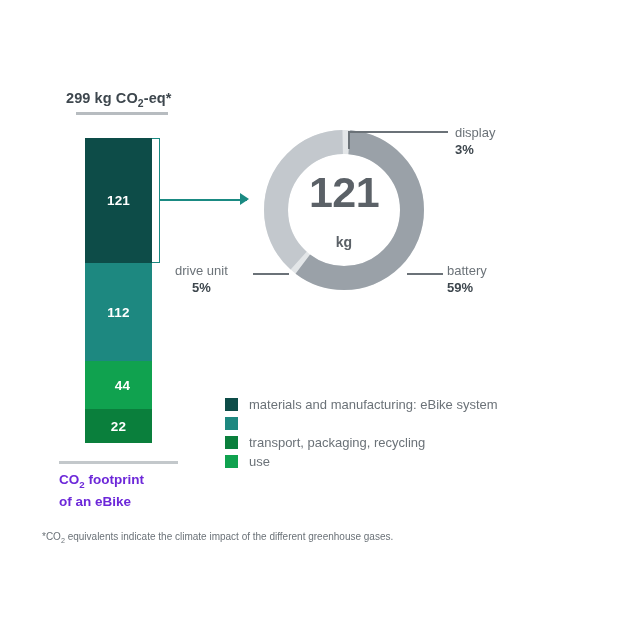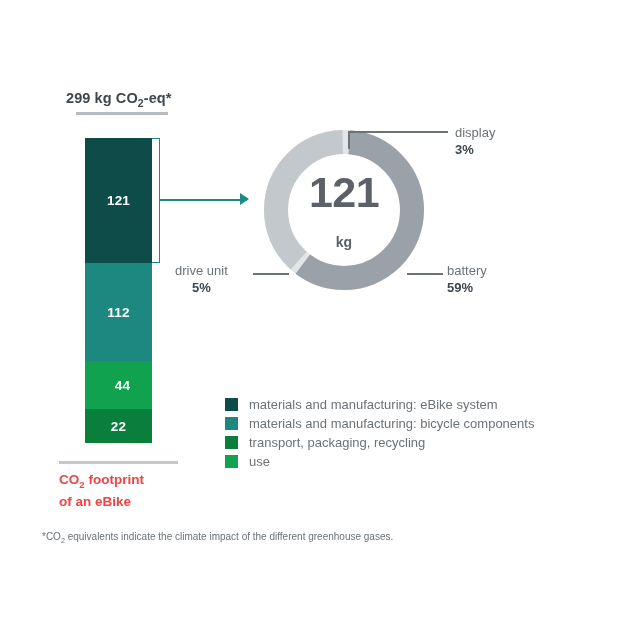--- a/index.html
+++ b/index.html
@@ -71,21 +71,21 @@
     width: 119px;
     height: 3px;
     background: #c3c8cb;
   }
   .bar-caption {
     position: absolute;
     left: 59px;
     top: 471px;
     font-size: 13.5px;
     font-weight: bold;
-    color: #ef4444;
+    color: #6d28d9;
     line-height: 17px;
     white-space: nowrap;
   }
 
   
   .bracket {
     position: absolute;
     left: 152px;
     top: 138px;
     width: 8px;
@@ -275,21 +275,20 @@
     <b>5%</b>
   </div>
 
   <div class="legend" id="legend">
       <div class="legend-row">
         <span class="legend-swatch" style="background: rgb(13, 76, 72);"></span>
         <span class="legend-text">materials and manufacturing: eBike system</span>
       </div>
       <div class="legend-row">
         <span class="legend-swatch" style="background: rgb(29, 136, 128);"></span>
-        <span class="legend-text">materials and manufacturing: bicycle components</span>
       </div>
       <div class="legend-row">
         <span class="legend-swatch" style="background: rgb(10, 127, 60);"></span>
         <span class="legend-text">transport, packaging, recycling</span>
       </div>
       <div class="legend-row">
         <span class="legend-swatch" style="background: rgb(16, 162, 79);"></span>
         <span class="legend-text">use</span>
       </div>
     </div>

